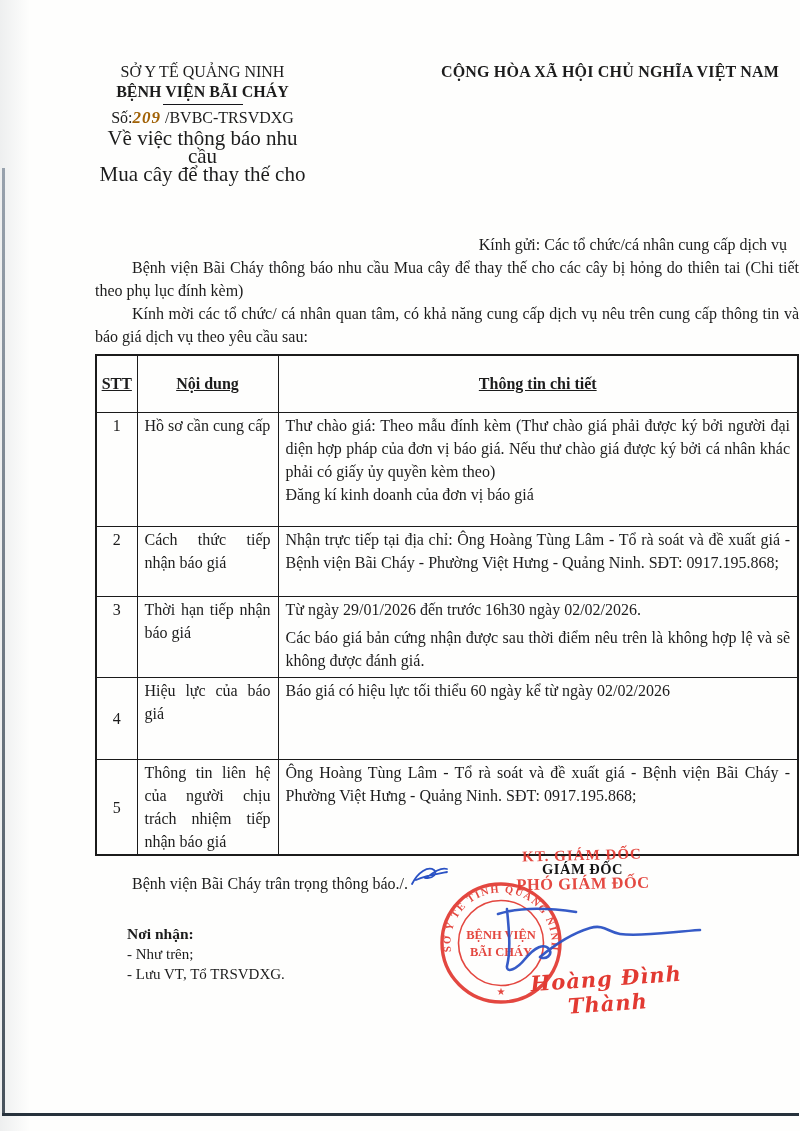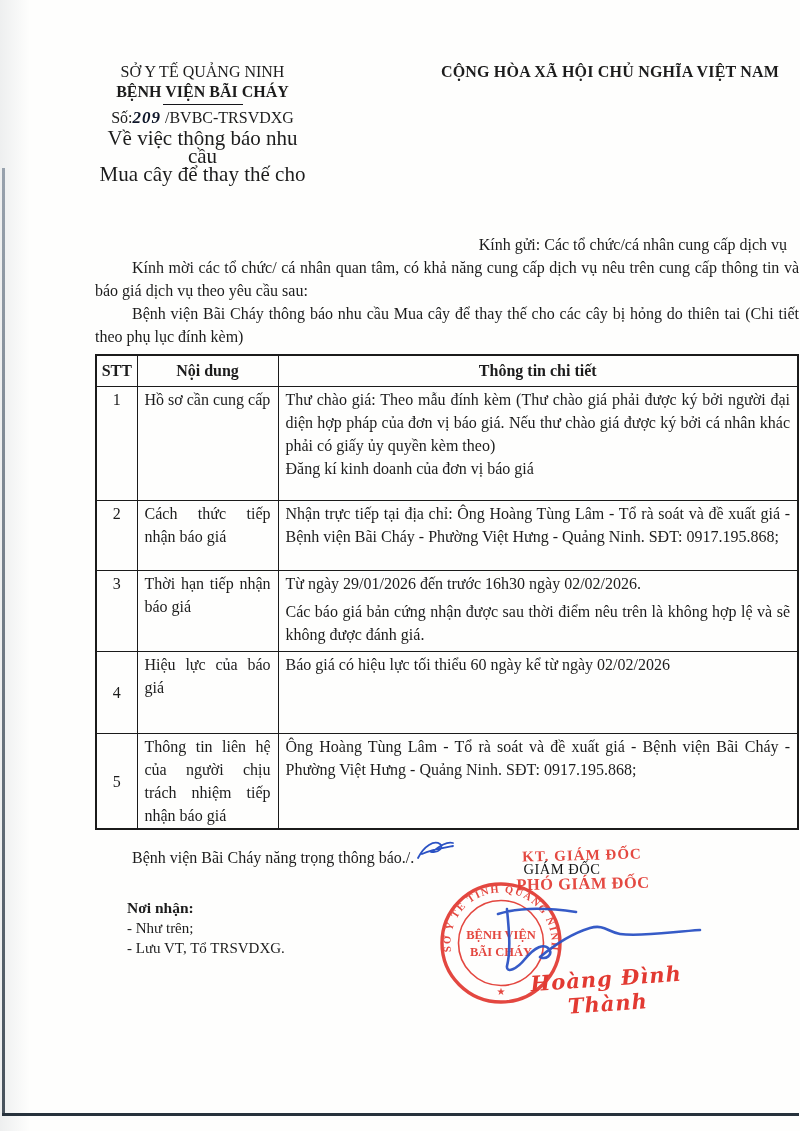--- a/index.html
+++ b/index.html
@@ -20,57 +20,57 @@
   .content { position:absolute; left:95px; top:62px; width:704px; }
 
   
   .header { display:flex; justify-content:space-between; height:171px; align-items:flex-start; }
   .header-left { flex:0 0 215px; text-align:center; }
   .header-right { flex:0 0 378px; text-align:center; }
   .org-parent { font-size:16px; line-height:20px; }
   .org-name { font-size:16px; line-height:20px; font-weight:bold; }
   .org-underline { width:80px; border-top:1.6px solid #15151a; margin:2px auto 2px auto; }
   .doc-number { font-size:16px; line-height:22px; }
-  .hand-blue { color:#0f172a; font-style:italic; font-weight:bold; font-size:17px; letter-spacing:1px; }
+  .hand-blue { color:#a16207; font-style:italic; font-weight:bold; font-size:17px; letter-spacing:1px; }
   .subject-line { font-size:21px; line-height:18px; }
   .motto-1 { font-size:16px; line-height:20px; font-weight:bold; letter-spacing:0.2px; }
   .motto-2 { font-size:17px; line-height:22px; font-weight:bold; }
   .motto-2 span { display:inline-block; border-bottom:1.6px solid #15151a; padding-bottom:1px; }
   .date-line { font-size:16px; line-height:20px; font-style:italic; margin-top:13px; word-spacing:2.5px; }
 
   
   .salutation { font-size:16px; line-height:23px; text-align:right; margin-top:0; transform:translateX(-12px); }
   .para { font-size:16px; line-height:23px; text-align:justify; text-indent:37px; margin:0; }
 
   
   table.main { width:100%; border-collapse:collapse; margin-top:6px; border:2px solid #1b1b1b; }
   table.main th, table.main td { border:1.5px solid #1b1b1b; font-size:16px; line-height:23px; padding:1px 7px; vertical-align:top; }
-  table.main th { font-weight:bold; text-align:center; height:24px; padding:3px 4px; }
+  table.main th { font-weight:bold; text-align:center; height:24px; padding:16px 4px;text-decoration:underline; }
   col.c-stt { width:41px; } col.c-label { width:141px; } col.c-detail { width:auto; }
   td.stt { text-align:center; }
   td.stt.mid { vertical-align:middle; }
   td.label, td.detail { text-align:justify; }
   td p { margin:0; }
   td p.gap { margin-top:5px; }
   td p:empty { display:none; margin:0; }
   tr.r1 { height:114px; } tr.r2 { height:70px; } tr.r3 { height:81px; }
   tr.r4 { height:82px; } tr.r5 { height:68px; }
 
   .closing { font-size:16px; line-height:23px; margin:16px 0 0 0; text-indent:37px; }
   .paraph-svg { vertical-align:middle; transform:translateY(-9px); margin-left:1px; }
 
   .recipients { margin-top:26px; margin-left:32px; font-size:15px; line-height:20px; }
   .recipients-title { font-weight:bold; font-size:15.5px; }
 
   
   .sig-kt   { position:absolute; left:502px; top:847px; width:160px; text-align:center;
               color:#e23a32; font-weight:bold; font-size:15px; letter-spacing:1px;
               transform:rotate(-1.5deg); opacity:0.92; z-index:2; }
-  .sig-black{ position:absolute; left:501px; top:861px; width:122px; text-align:center;
-              color:#141414; font-weight:normal; font-size:14.5px; letter-spacing:0.5px; z-index:3; }
+  .sig-black{ position:absolute; left:501px; top:861px; width:122px; text-align:right;
+              color:#141414; font-weight:bold; font-size:14.5px; letter-spacing:0.5px; z-index:3; }
   .sig-pho  { position:absolute; left:503px; top:874px; width:160px; text-align:center;
               color:#e23a32; font-weight:bold; font-size:16.5px; letter-spacing:0.5px;
               transform:rotate(-1deg); opacity:0.92; z-index:2; }
   .seal-svg { position:absolute; left:436px; top:878px; z-index:2; opacity:0.93; }
   .signature-svg { position:absolute; left:480px; top:892px; z-index:4; }
   .sig-name { position:absolute; left:492px; top:966px; width:230px; text-align:center;
               color:#e23a32; font-weight:bold; font-style:italic; font-size:21px;
               font-family:"DejaVu Serif",serif; transform:rotate(-4deg); z-index:3; letter-spacing:1px; }
 </style>
 </head>
@@ -94,22 +94,22 @@
         </div>
         <div class="subject-line">Về việc thông báo nhu cầu</div>
         <div class="subject-line">Mua cây để thay thế cho</div>
       </div>
       <div class="header-right">
         <div class="motto-1">CỘNG HÒA XÃ HỘI CHỦ NGHĨA VIỆT NAM</div>
       </div>
     </div>
 
     <div class="salutation">Kính gửi: Các tổ chức/cá nhân cung cấp dịch vụ</div>
+    <p class="para">Bệnh viện Bãi Cháy thông báo nhu cầu Mua cây để thay thế cho các cây bị hỏng do thiên tai (Chi tiết theo phụ lục đính kèm)</p>
     <p class="para">Kính mời các tổ chức/ cá nhân quan tâm, có khả năng cung cấp dịch vụ nêu trên cung cấp thông tin và báo giá dịch vụ theo yêu cầu sau:</p>
-    <p class="para">Bệnh viện Bãi Cháy thông báo nhu cầu Mua cây để thay thế cho các cây bị hỏng do thiên tai (Chi tiết theo phụ lục đính kèm)</p>
 
     <table class="main">
       <colgroup>
           <col class="c-stt">
           <col class="c-label">
           <col class="c-detail">
         </colgroup>
       <thead>
         <tr>
           <th>STT</th>
@@ -151,21 +151,21 @@
         <tr class="r5">
           <td class="stt mid">5</td>
           <td class="label">Thông tin liên hệ của người chịu trách nhiệm tiếp nhận báo giá</td>
           <td class="detail">
             <p>Ông Hoàng Tùng Lâm - Tổ rà soát và đề xuất giá - Bệnh viện Bãi Cháy - Phường Việt Hưng - Quảng Ninh. SĐT: 0917.195.868;</p>
           </td>
         </tr>
       </tbody>
     </table>
 
-    <p class="closing"><span>Bệnh viện Bãi Cháy năng trọng thông báo./.</span><svg class="paraph-svg" width="42" height="26" viewBox="0 0 42 26">
+    <p class="closing"><span>Bệnh viện Bãi Cháy trân trọng thông báo./.</span><svg class="paraph-svg" width="42" height="26" viewBox="0 0 42 26">
           <path d="M3,21 C9,9 19,3 25,7 C29,10 24,16 17,15 C25,9 32,4 38,6 M7,17 C15,13 27,11 38,9" fill="none" stroke="#2b52c4" stroke-width="1.8" stroke-linecap="round"></path>
         </svg></p>
 
     <div class="recipients">
       <div class="recipients-title">Nơi nhận:</div>
       <div>- Như trên;</div>
       <div>- Lưu VT, Tổ TRSVDXG.</div>
     </div>
 
   </div>

